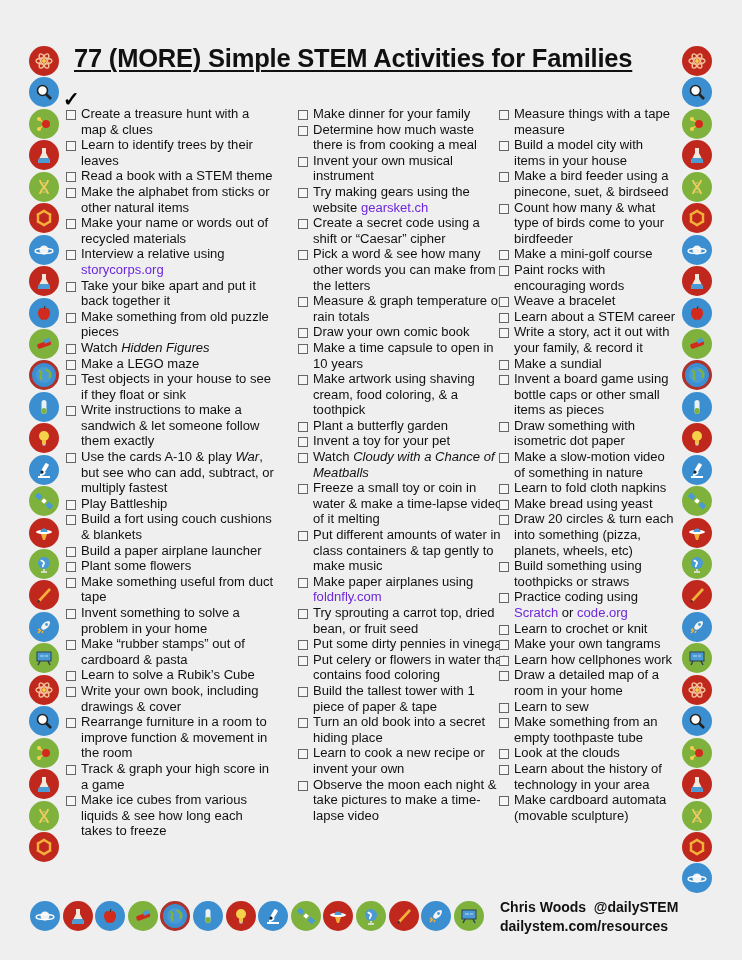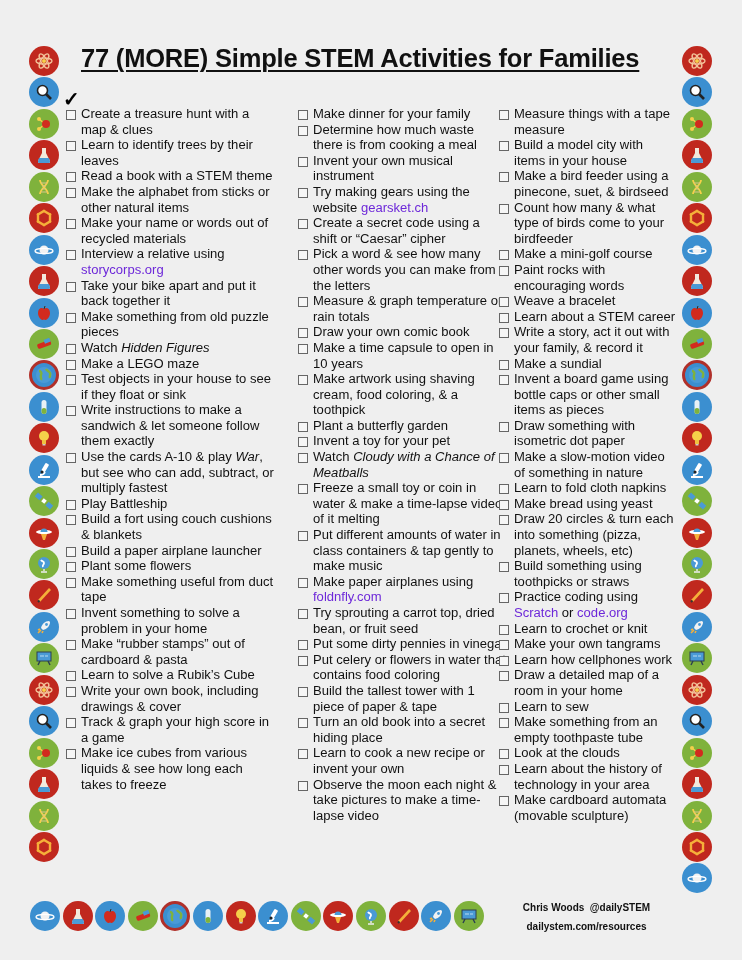--- a/index.html
+++ b/index.html
@@ -6,21 +6,21 @@
   body {
     width: 742px; height: 960px;
     background: #efefef;
     position: relative;
     overflow: hidden;
     font-family: "Liberation Sans", sans-serif;
     color: #111;
   }
   .title {
     position: absolute;
-    left: 81px; top: 44px;
+    left: 74px; top: 44px;
     font-size: 25.5px;
     font-weight: bold;
     text-decoration: underline;
     text-decoration-thickness: 2px;
     text-underline-offset: 3px;
     letter-spacing: -0.2px;
     white-space: nowrap;
   }
   .icon-col { position: absolute; width: 30px; }
   .icon-col.left { left: 29px; top: 46px; }
@@ -57,21 +57,21 @@
     background: #f6f6f6;
   }
   .checkmark {
     position: absolute; left: -1px; top: -14px;
     font-size: 20px; font-weight: bold; color: #000;
   }
   .link { color: #6d28d9; }
   em { font-style: italic; }
   .credit {
     position: absolute; left: 500px; top: 898px;
-    font-size: 10px; font-weight: bold; text-align: center; width: 173px;
+    font-size: 14px; font-weight: bold; text-align: left; width: 173px;
     line-height: 19px;
   }
 </style>
 </head>
 <body>
 
 <div class="title">77 (MORE) Simple STEM Activities for Families</div>
 
 <div class="icon-col left">
     <div class="badge red">
@@ -567,20 +567,21 @@
     <div class="item"><span class="cb"></span><span>Use the cards A-10 &amp; play </span><em>War</em><span>, but see who can add, subtract, or multiply fastest</span></div>
     <div class="item"><span class="cb"></span><span>Play Battleship</span></div>
     <div class="item"><span class="cb"></span><span>Build a fort using couch cushions &amp; blankets</span></div>
     <div class="item"><span class="cb"></span><span>Build a paper airplane launcher</span></div>
     <div class="item"><span class="cb"></span><span>Plant some flowers</span></div>
     <div class="item"><span class="cb"></span><span>Make something useful from duct tape</span></div>
     <div class="item"><span class="cb"></span><span>Invent something to solve a problem in your home</span></div>
     <div class="item"><span class="cb"></span><span>Make “rubber stamps” out of cardboard &amp; pasta</span></div>
     <div class="item"><span class="cb"></span><span>Learn to solve a Rubik’s Cube</span></div>
     <div class="item"><span class="cb"></span><span>Write your own book, including drawings &amp; cover</span></div>
+    <div class="item"><span class="cb"></span><span>Rearrange furniture in a room to improve function &amp; movement in the room</span></div>
     <div class="item"><span class="cb"></span><span>Track &amp; graph your high score in a game</span></div>
     <div class="item"><span class="cb"></span><span>Make ice cubes from various liquids &amp; see how long each takes to freeze</span></div>
   </div>
 <div class="col c2">
     <div class="item"><span class="cb"></span><span>Make dinner for your family</span></div>
     <div class="item"><span class="cb"></span><span>Determine how much waste there is from cooking a meal</span></div>
     <div class="item"><span class="cb"></span><span>Invent your own musical instrument</span></div>
     <div class="item"><span class="cb"></span><span>Try making gears using the website </span><span class="link">gearsket.ch</span></div>
     <div class="item"><span class="cb"></span><span>Create a secret code using a shift or “Caesar” cipher</span></div>
     <div class="item"><span class="cb"></span><span>Pick a word &amp; see how many other words you can make from the letters</span></div>

